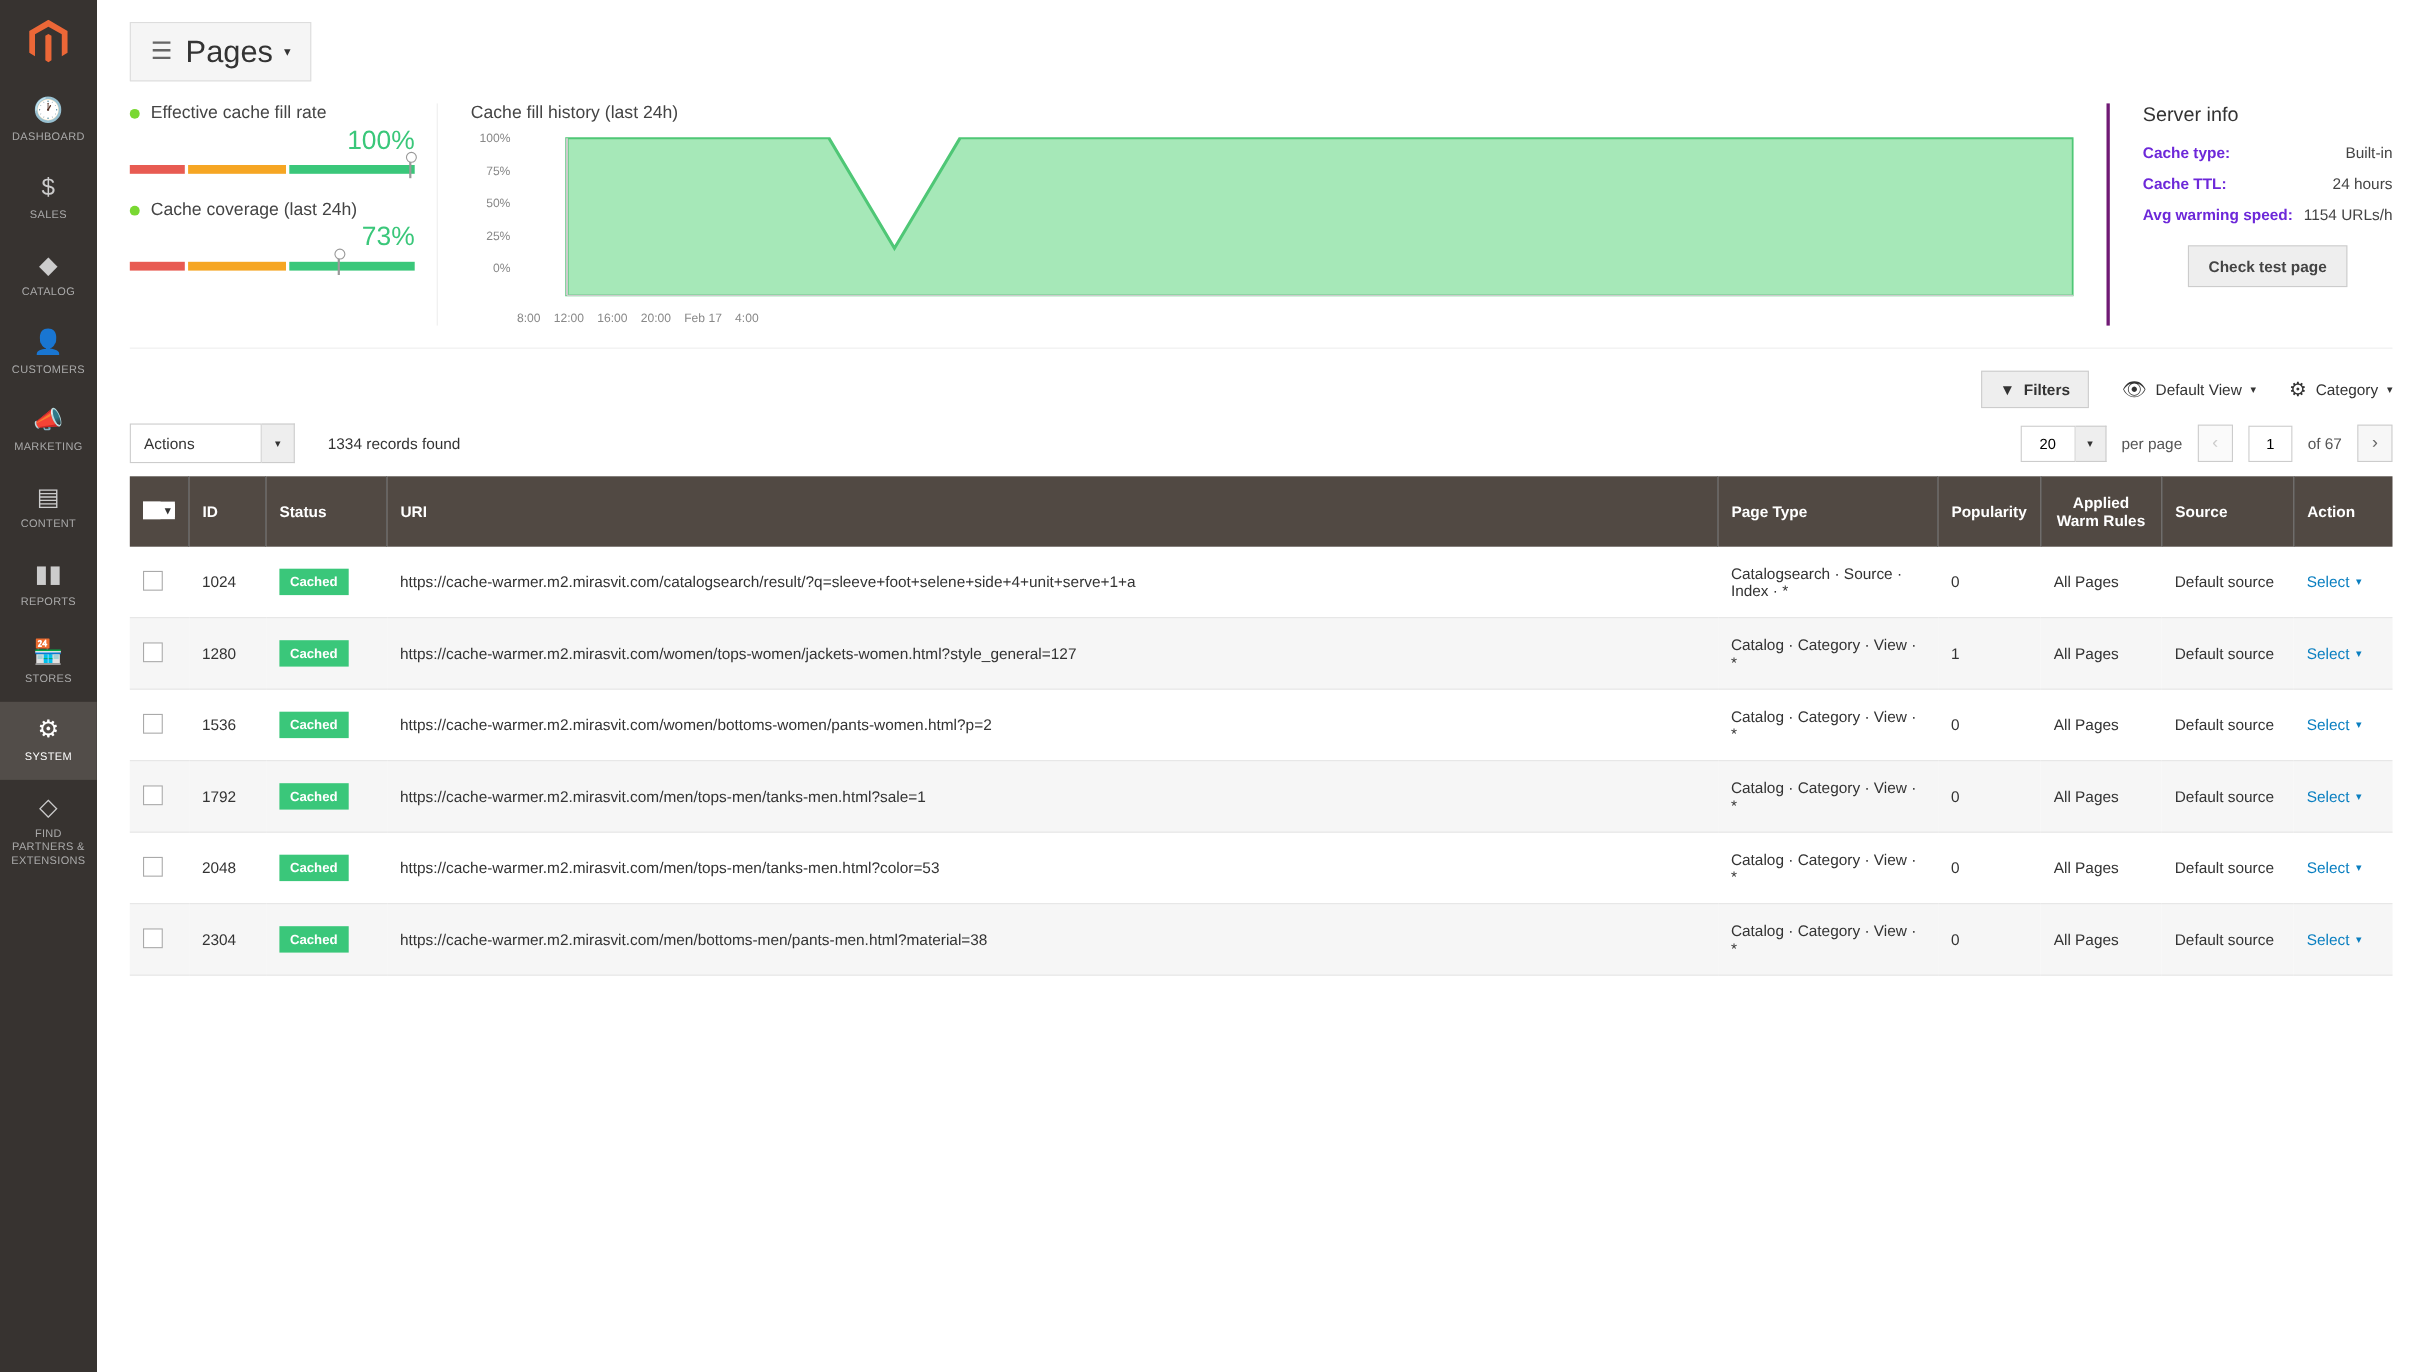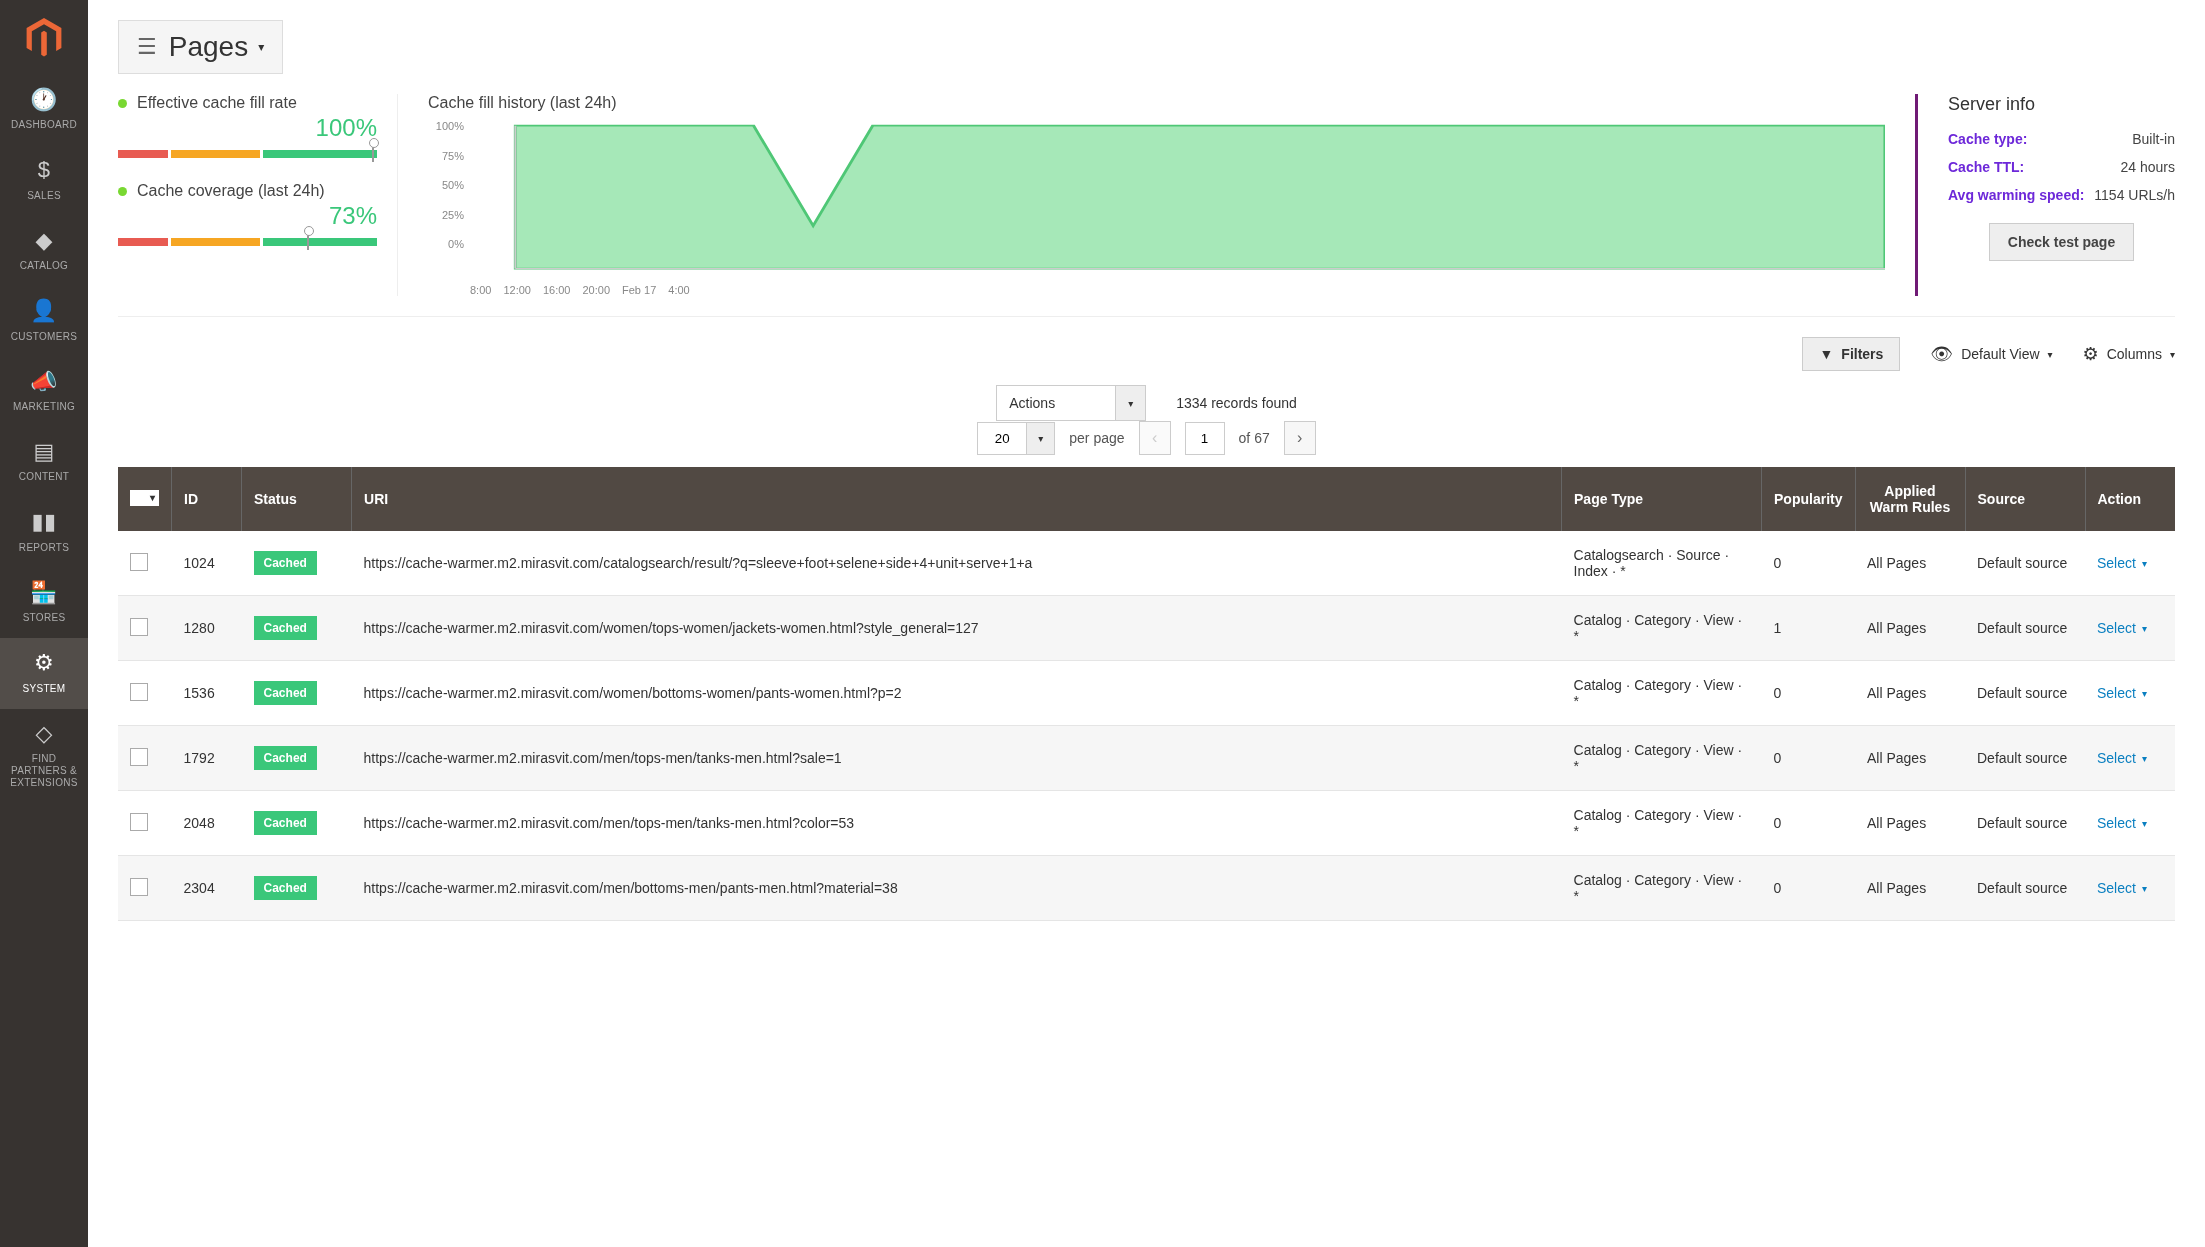--- a/index.html
+++ b/index.html
@@ -54,21 +54,21 @@
 .server-info .row .v{ color:#444;}
 .check-btn { display:block; margin:20px auto 0; background:#eee; border:1px solid #ccc; padding:10px 18px; font-size:14px; font-weight:600; color:#444; cursor:pointer;}
 
 
 .grid-toolbar { display:flex; justify-content:flex-end; gap:30px; align-items:center; margin-bottom:14px;}
 .filters-btn { background:#eee; border:1px solid #ccc; padding:8px 16px; font-weight:600; color:#333; cursor:pointer; display:flex; align-items:center; gap:8px;}
 .view-ctl, .columns-ctl { display:flex; align-items:center; gap:8px; cursor:pointer; color:#333; font-size:14px;}
 .view-ctl .caret, .columns-ctl .caret{font-size:10px;}
 
 
-.grid-controls { display:flex; align-items:center; justify-content:space-between; margin-bottom:12px;flex-direction:column;}
+.grid-controls { display:flex; align-items:center; justify-content:space-between; margin-bottom:12px;}
 .actions-dd { display:flex; }
 .actions-dd .txt{ border:1px solid #ccc; padding:9px 60px 9px 12px; font-size:14px; color:#333;}
 .actions-dd .arr{ border:1px solid #ccc; border-left:none; background:#eee; width:30px; display:flex; align-items:center; justify-content:center; font-size:10px;}
 .records-found { margin-left:30px; font-size:14px; color:#333;}
 .pager { display:flex; align-items:center; gap:14px;}
 .pager .per-box{display:flex;}
 .pager .per-box input{ width:50px; border:1px solid #ccc; text-align:center; padding:8px 4px;}
 .pager .per-box .arr{border:1px solid #ccc; border-left:none; background:#eee; width:28px; display:flex; align-items:center; justify-content:center; font-size:10px;}
 .pager .lbl{color:#555;}
 .pager .nav-btn{ width:32px; height:34px; border:1px solid #ccc; background:#f7f7f7; display:flex; align-items:center; justify-content:center; cursor:pointer; font-size:16px; color:#666;}
@@ -233,21 +233,21 @@
       <span>▼</span>
       <span>Filters</span>
     </div>
     <div class="view-ctl">
       <span style="font-size:18px;">👁</span>
       <span>Default View</span>
       <span class="caret">▾</span>
     </div>
     <div class="columns-ctl">
       <span style="font-size:18px;">⚙</span>
-      <span>Columns</span>
+      <span>Category</span>
       <span class="caret">▾</span>
     </div>
   </div>
 
   <div class="grid-controls">
     <div style="display:flex; align-items:center;">
       <div class="actions-dd">
         <div class="txt">Actions</div>
         <div class="arr">▾</div>
       </div>

